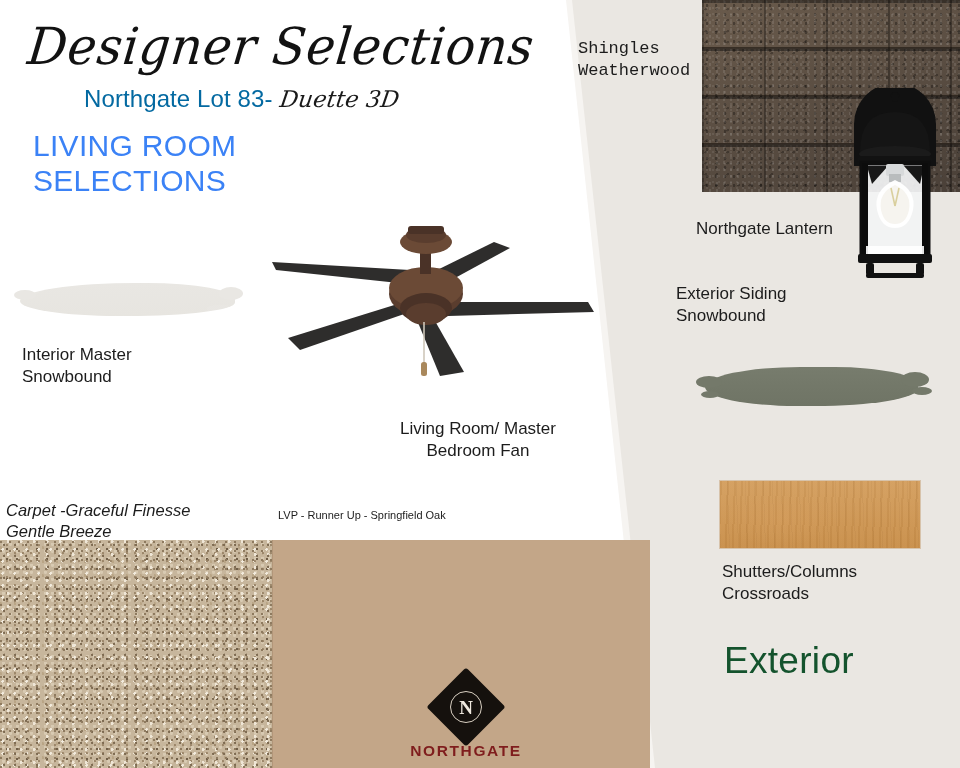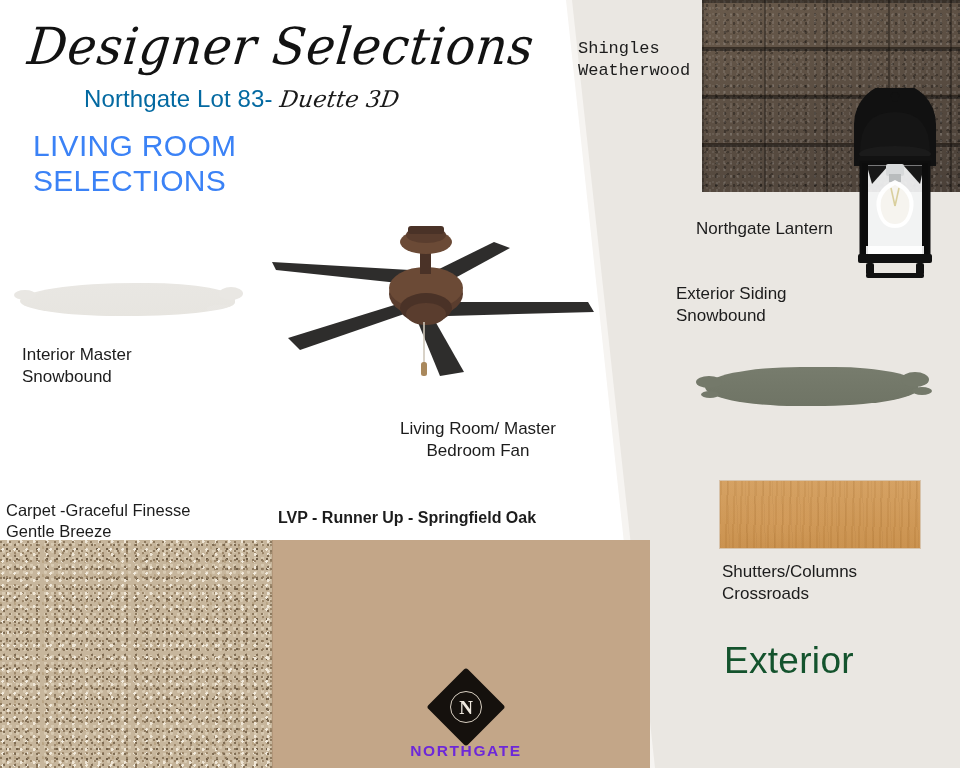--- a/index.html
+++ b/index.html
@@ -62,22 +62,22 @@
   }
   .wall-swatch:before,.wall-swatch:after{
     content:"";position:absolute;background:#e9e7e3;
   }
   .wall-swatch:before{left:-6px;top:7px;width:22px;height:10px;border-radius:50%;}
   .wall-swatch:after{right:-8px;top:4px;width:24px;height:13px;border-radius:50%;}
 
   .lbl{position:absolute;color:#1c1c1c;z-index:6;line-height:1.3;}
   .lbl-walls{left:22px;top:344px;font-size:17px;}
   .lbl-fan{left:378px;top:375px;font-size:17px;text-align:center;width:200px;margin-top:43px;}
-  .lbl-carpet{left:6px;top:500px;font-size:16.5px;}
-  .lbl-lvp{left:278px;top:508px;font-size:16px;font-weight:bold;}
+  .lbl-carpet{left:6px;top:500px;font-size:16.5px;font-style:italic;}
+  .lbl-lvp{left:278px;top:508px;font-size:11px;}
 
   
   .fan{position:absolute;left:258px;top:222px;width:340px;height:160px;z-index:5;}
   .fan svg{display:block;}
 
   
   .floor{position:absolute;left:0;bottom:0;height:228px;z-index:3;}
   .carpet{
     left:0;width:272px;
     background-color:#c7b69c;
@@ -113,21 +113,21 @@
     transform:rotate(45deg);display:flex;align-items:center;justify-content:center;
     border-radius:3px;
   }
   .logo-circle{
     width:30px;height:30px;border:1.6px solid #d8cfc1;border-radius:50%;
     transform:rotate(-45deg);display:flex;align-items:center;justify-content:center;
     color:#efe9df;font-size:19px;font-weight:700;font-family:"Liberation Serif", serif;
     line-height:1;
   }
   .logo-word{
-    margin-top:7px;font-size:15.5px;font-weight:700;letter-spacing:1.6px;color:#6d28d9;
+    margin-top:7px;font-size:15.5px;font-weight:700;letter-spacing:1.6px;color:#7f1d1d;
   }
 
   
   .shingles{
     position:absolute;left:702px;top:0;width:258px;height:192px;z-index:4;
     background-color:#55493e;
     background-image:
       repeating-linear-gradient(180deg, rgba(0,0,0,.42) 0 3px, rgba(0,0,0,0) 3px 48px),
       repeating-linear-gradient(90deg, rgba(0,0,0,.30) 0 2px, rgba(0,0,0,0) 2px 62px),
       radial-gradient(circle at 14% 22%, rgba(255,255,255,.10) 0 1.2px, transparent 1.3px),

